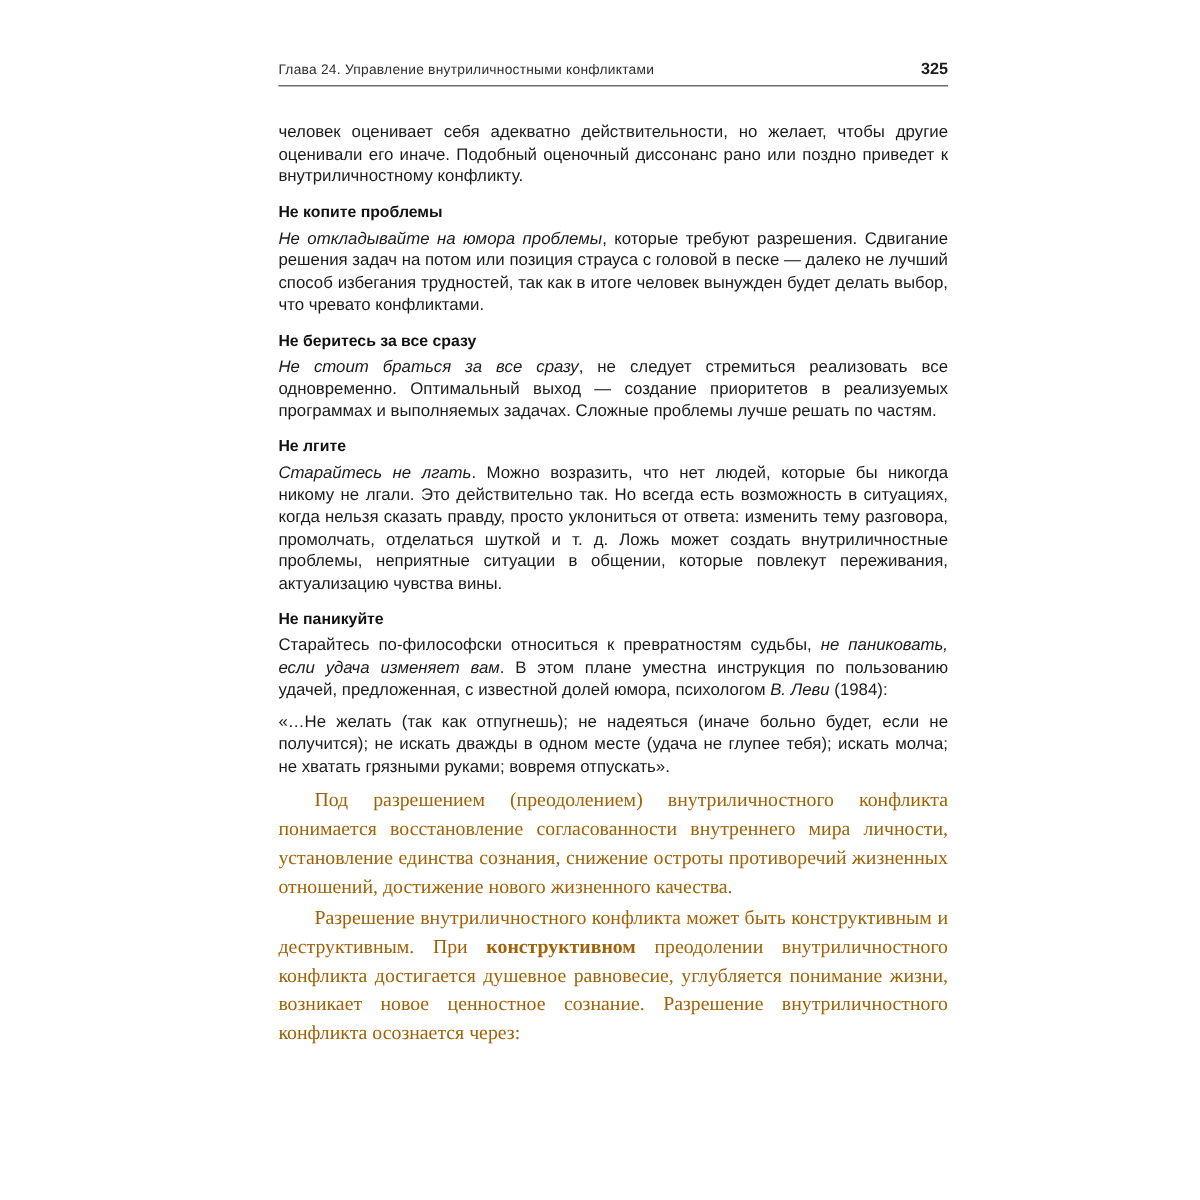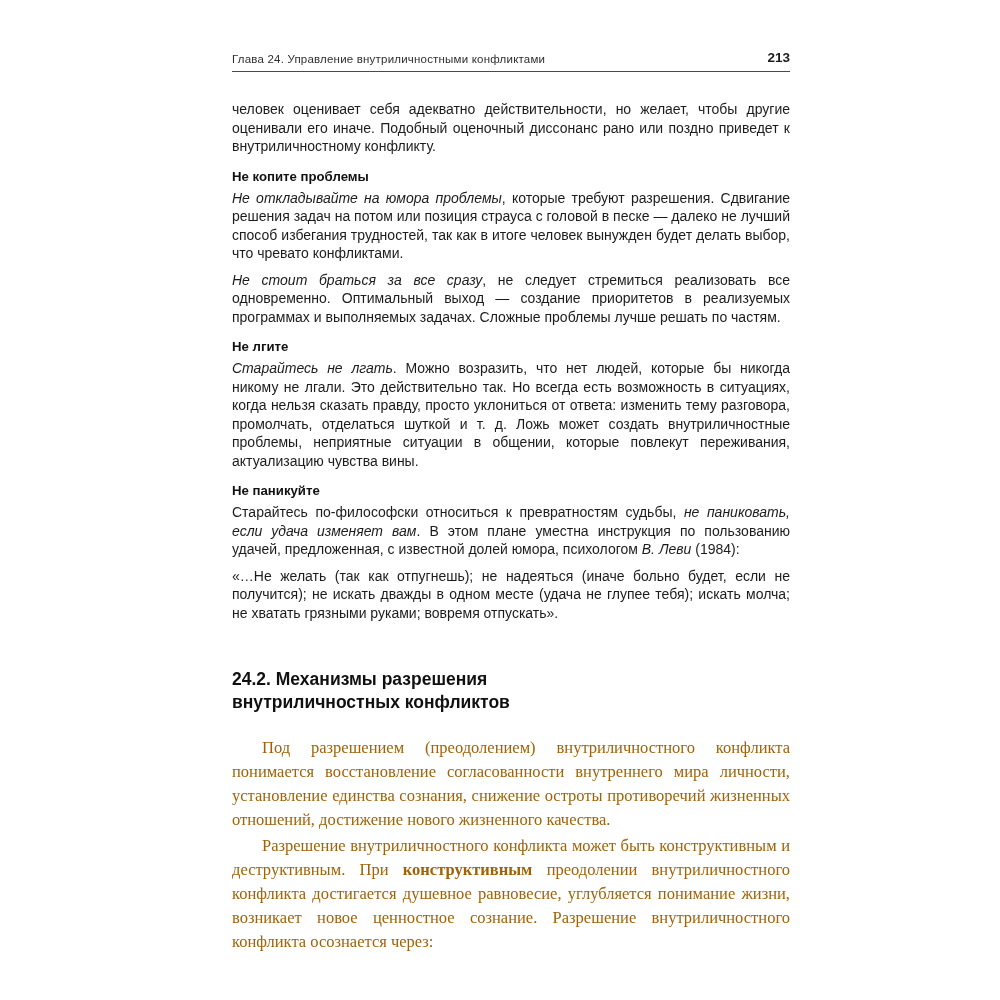--- a/index.html
+++ b/index.html
@@ -85,33 +85,33 @@
   .bd { font-weight: bold; }
 </style>
 </head>
 <body>
 
 <div class="page">
   <div class="content-col">
 
     <div class="running-head">
       <span class="running-title">Глава 24. Управление внутриличностными конфликтами</span>
-      <span class="page-number">213</span>
+      <span class="page-number">325</span>
     </div>
 
     <div class="page-body">
 
     <p class="para sans"><span>человек оценивает себя адекватно действительности, но желает, чтобы другие оценивали его иначе. Подобный оценочный диссонанс рано или поздно приведет к внутриличностному конфликту.</span></p>
         <h3 class="subheading">Не копите проблемы</h3>
         <p class="para sans"><span class="it">Не откладывайте на юмора проблемы</span><span>, которые требуют разрешения. Сдвигание решения задач на потом или позиция страуса с головой в песке — далеко не лучший способ избегания трудностей, так как в итоге человек вынужден будет делать выбор, что чревато конфликтами.</span></p>
+        <h3 class="subheading">Не беритесь за все сразу</h3>
         <p class="para sans"><span class="it">Не стоит браться за все сразу</span><span>, не следует стремиться реализовать все одновременно. Оптимальный выход — создание приоритетов в реализуемых программах и выполняемых задачах. Сложные проблемы лучше решать по частям.</span></p>
         <h3 class="subheading">Не лгите</h3>
         <p class="para sans"><span class="it">Старайтесь не лгать</span><span>. Можно возразить, что нет людей, которые бы никогда никому не лгали. Это действительно так. Но всегда есть возможность в ситуациях, когда нельзя сказать правду, просто уклониться от ответа: изменить тему разговора, промолчать, отделаться шуткой и т. д. Ложь может создать внутриличностные проблемы, неприятные ситуации в общении, которые повлекут переживания, актуализацию чувства вины.</span></p>
         <h3 class="subheading">Не паникуйте</h3>
         <p class="para sans"><span>Старайтесь по-философски относиться к превратностям судьбы, </span><span class="it">не паниковать, если удача изменяет вам</span><span>. В этом плане уместна инструкция по пользованию удачей, предложенная, с известной долей юмора, психологом </span><span class="it">В. Леви</span><span> (1984):</span></p>
         <p class="para sans"><span>«…Не желать (так как отпугнешь); не надеяться (иначе больно будет, если не получится); не искать дважды в одном месте (удача не глупее тебя); искать молча; не хватать грязными руками; вовремя отпускать».</span></p>
-        <h2 class="section-heading">24.2. Механизмы разрешения<br>внутриличностных конфликтов</h2>
         <p class="para serif indent"><span>Под разрешением (преодолением) внутриличностного конфликта понимается восстановление согласованности внутреннего мира личности, установление единства сознания, снижение остроты противоречий жизненных отношений, достижение нового жизненного качества.</span></p>
-        <p class="para serif indent"><span>Разрешение внутриличностного конфликта может быть конструктивным и деструктивным. При </span><span class="bd">конструктивным</span><span> преодолении внутриличностного конфликта достигается душевное равновесие, углубляется понимание жизни, возникает новое ценностное сознание. Разрешение внутриличностного конфликта осознается через:</span></p>
+        <p class="para serif indent"><span>Разрешение внутриличностного конфликта может быть конструктивным и деструктивным. При </span><span class="bd">конструктивном</span><span> преодолении внутриличностного конфликта достигается душевное равновесие, углубляется понимание жизни, возникает новое ценностное сознание. Разрешение внутриличностного конфликта осознается через:</span></p>
       </div>
 
   </div>
 </div>
 
 </body></html>

